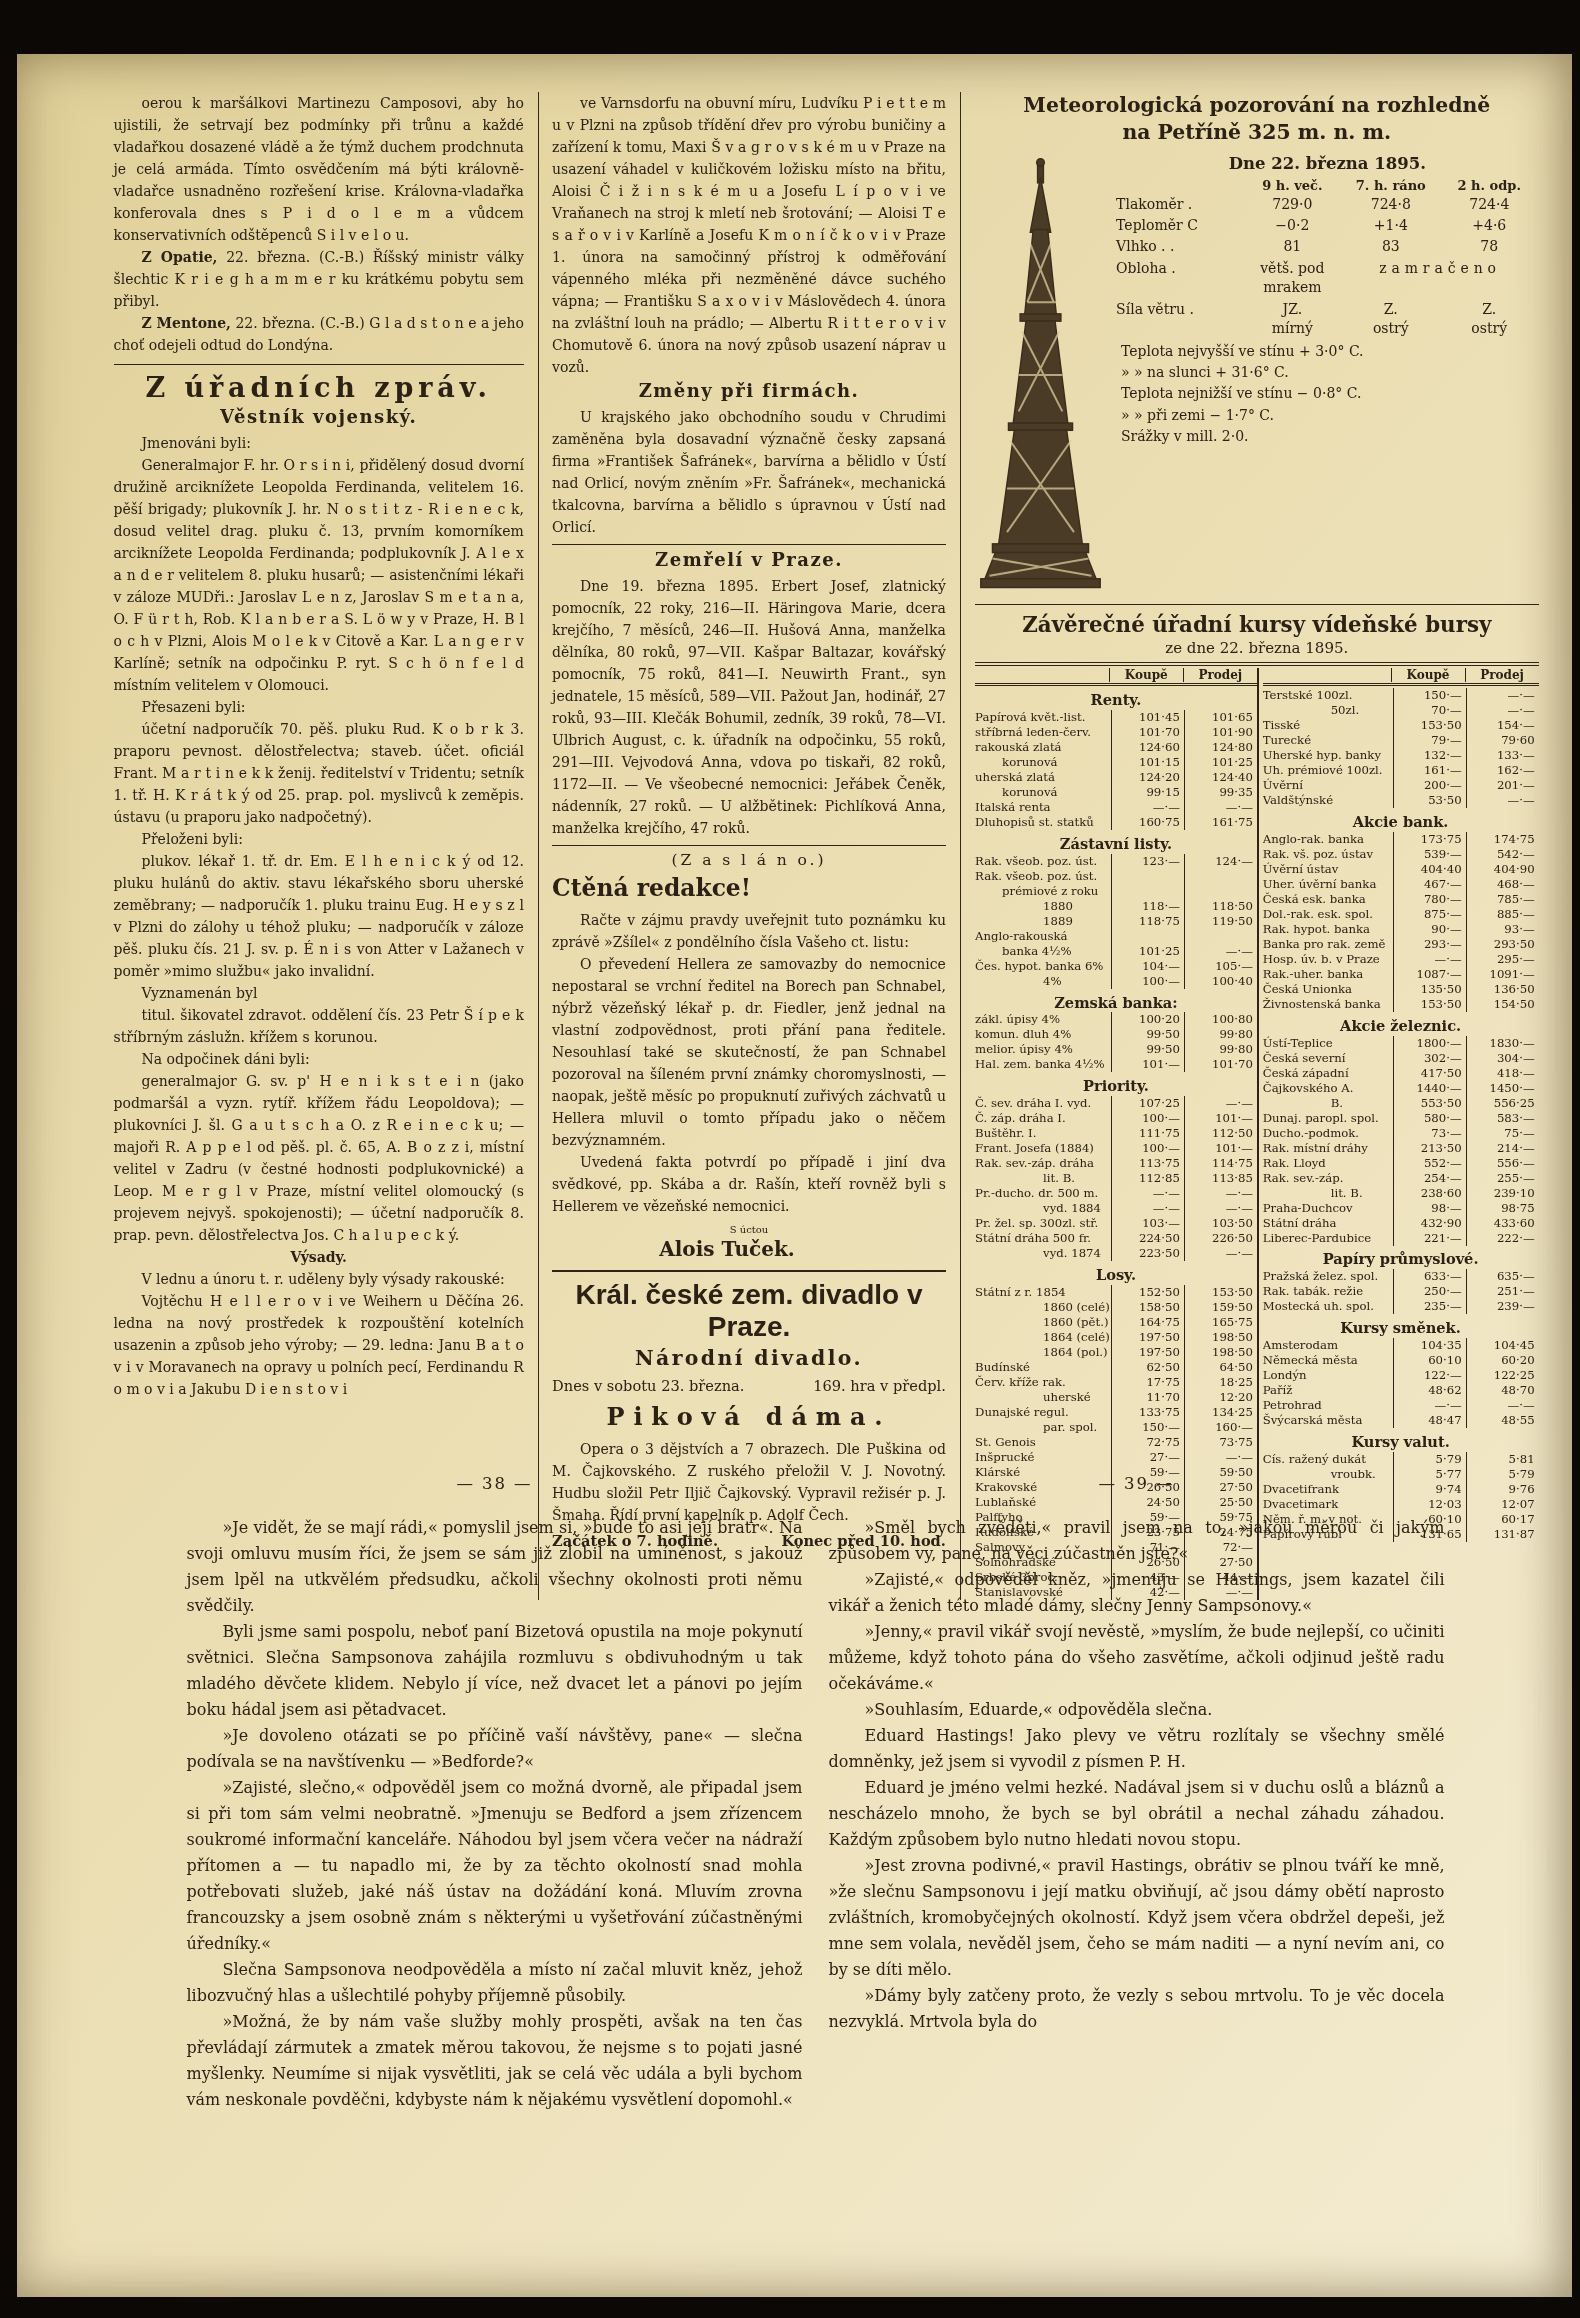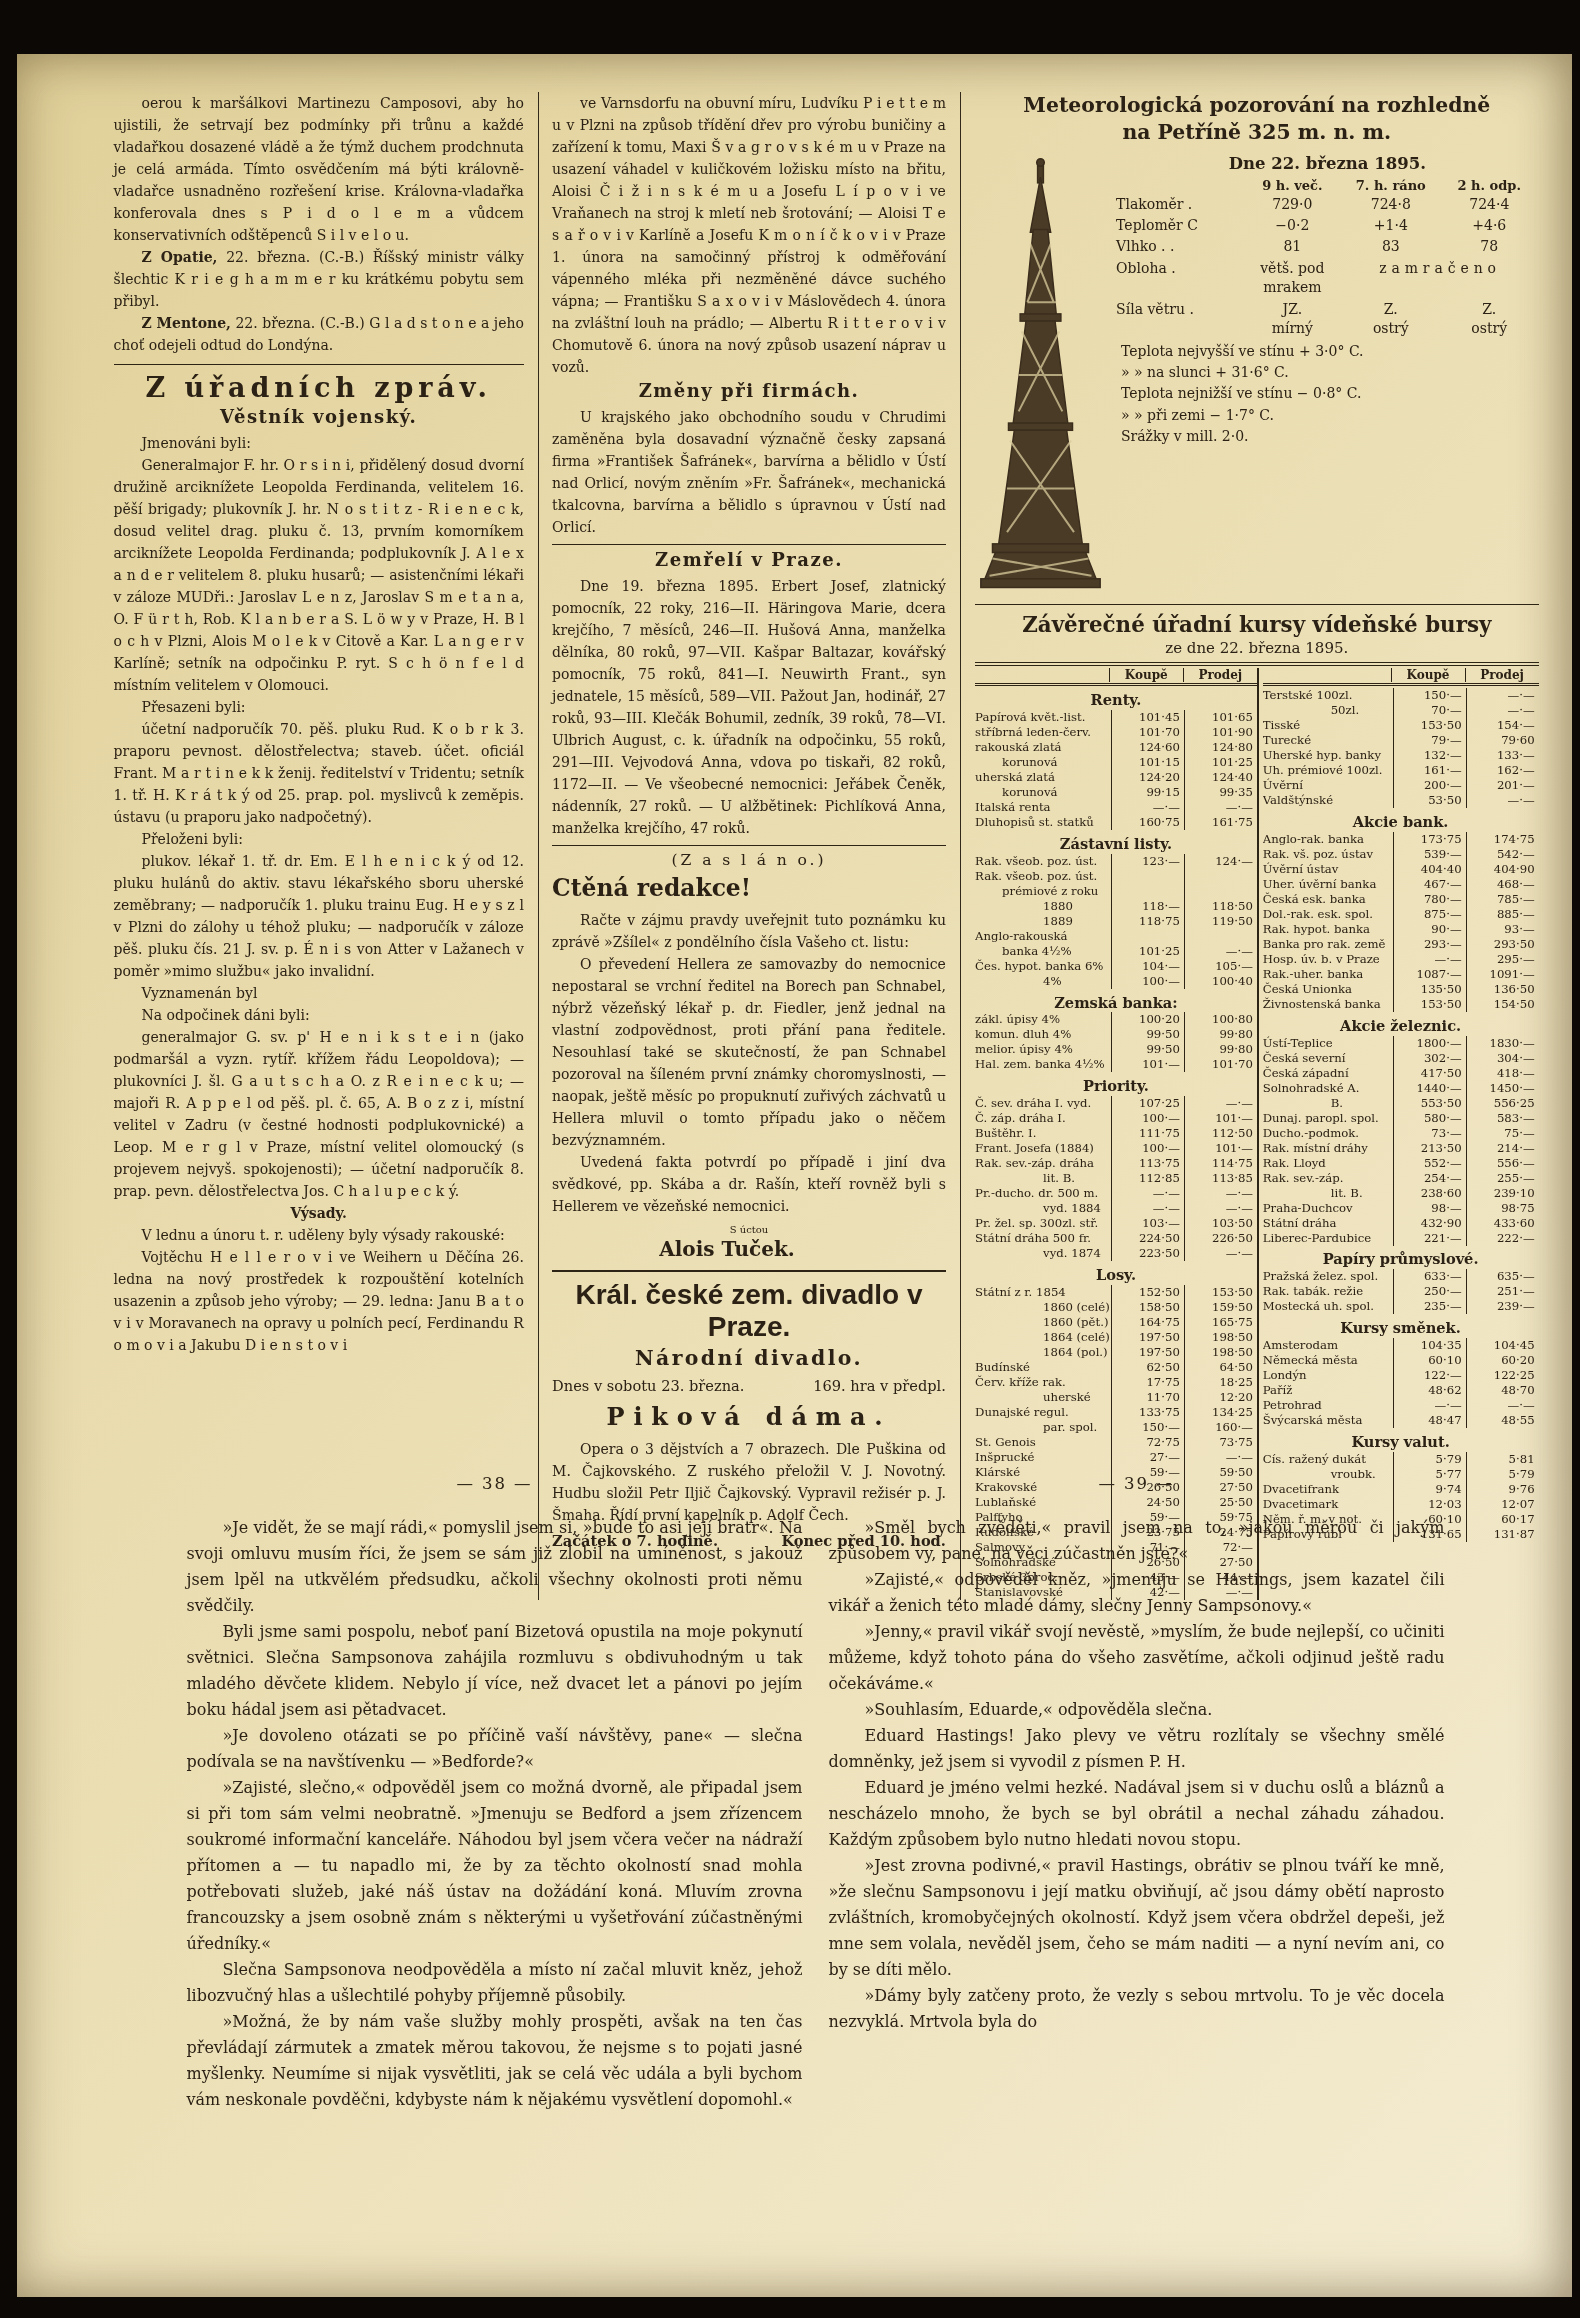--- a/index.html
+++ b/index.html
@@ -93,20 +93,21 @@
         <div class="sec-sub">Věstník vojenský.</div>
         <div>
 
         <p>Jmenováni byli:</p>
             <p>Generalmajor F. hr. O r s i n i, přidělený dosud dvorní družině arciknížete Leopolda Ferdinanda, velitelem 16. pěší brigady; plukovník J. hr. N o s t i t z - R i e n e c k, dosud velitel drag. pluku č. 13, prvním komorníkem arciknížete Leopolda Ferdinanda; podplukovník J. A l e x a n d e r velitelem 8. pluku husarů; — asistenčními lékaři v záloze MUDři.: Jaroslav L e n z, Jaroslav S m e t a n a, O. F ü r t h, Rob. K l a n b e r a S. L ö w y v Praze, H. B l o c h v Plzni, Alois M o l e k v Citově a Kar. L a n g e r v Karlíně; setník na odpočinku P. ryt. S c h ö n f e l d místním velitelem v Olomouci.</p>
             <p>Přesazeni byli:</p>
             <p>účetní nadporučík 70. pěš. pluku Rud. K o b r k 3. praporu pevnost. dělostřelectva; staveb. účet. oficiál Frant. M a r t i n e k k ženij. ředitelství v Tridentu; setník 1. tř. H. K r á t k ý od 25. prap. pol. myslivců k zeměpis. ústavu (u praporu jako nadpočetný).</p>
             <p>Přeloženi byli:</p>
             <p>plukov. lékař 1. tř. dr. Em. E l h e n i c k ý od 12. pluku hulánů do aktiv. stavu lékařského sboru uherské zeměbrany; — nadporučík 1. pluku trainu Eug. H e y s z l v Plzni do zálohy u téhož pluku; — nadporučík v záloze pěš. pluku čís. 21 J. sv. p. É n i s von Atter v Lažanech v poměr »mimo službu« jako invalidní.</p>
             <p>Vyznamenán byl</p>
+            <p>titul. šikovatel zdravot. oddělení čís. 23 Petr Š í p e k stříbrným záslužn. křížem s korunou.</p>
             <p>Na odpočinek dáni byli:</p>
             <p>generalmajor G. sv. p' H e n i k s t e i n (jako podmaršál a vyzn. rytíř. křížem řádu Leopoldova); — plukovníci J. šl. G a u t s c h a O. z R e i n e c k u; — majoři R. A p p e l od pěš. pl. č. 65, A. B o z z i, místní velitel v Zadru (v čestné hodnosti podplukovnické) a Leop. M e r g l v Praze, místní velitel olomoucký (s projevem nejvyš. spokojenosti); — účetní nadporučík 8. prap. pevn. dělostřelectva Jos. C h a l u p e c k ý.</p>
             <p class="p-center-bold">Výsady.</p>
             <p>V lednu a únoru t. r. uděleny byly výsady rakouské:</p>
             <p>Vojtěchu H e l l e r o v i ve Weihern u Děčína 26. ledna na nový prostředek k rozpouštění kotelních usazenin a způsob jeho výroby; — 29. ledna: Janu B a t o v i v Moravanech na opravy u polních pecí, Ferdinandu R o m o v i a Jakubu D i e n s t o v i</p>
           </div>
       </div>
 
       <div class="col c2">
         <p class="noind">ve Varnsdorfu na obuvní míru, Ludvíku P i e t t e m u v Plzni na způsob třídění dřev pro výrobu buničiny a zařízení k tomu, Maxi Š v a g r o v s k é m u v Praze na usazení váhadel v kuličkovém ložisku místo na břitu, Aloisi Č i ž i n s k é m u a Josefu L í p o v i ve Vraňanech na stroj k mletí neb šrotování; — Aloisi T e s a ř o v i v Karlíně a Josefu K m o n í č k o v i v Praze 1. února na samočinný přístroj k odměřování vápenného mléka při nezměněné dávce suchého vápna; — Františku S a x o v i v Máslovědech 4. února na zvláštní louh na prádlo; — Albertu R i t t e r o v i v Chomutově 6. února na nový způsob usazení náprav u vozů.</p>
@@ -665,21 +666,21 @@
                         <span class="blabel">Česká severní</span>
                         <span class="bval">302·—</span>
                         <span class="bval">304·—</span>
                       </div>
                     <div class="brow">
                         <span class="blabel">Česká západní</span>
                         <span class="bval">417·50</span>
                         <span class="bval">418·—</span>
                       </div>
                     <div class="brow">
-                        <span class="blabel">Solnohradské A.</span>
+                        <span class="blabel">Čajkovského A.</span>
                         <span class="bval">1440·—</span>
                         <span class="bval">1450·—</span>
                       </div>
                     <div class="brow">
                         <span class="blabel" data-cls="ind2">B.</span>
                         <span class="bval">553·50</span>
                         <span class="bval">556·25</span>
                       </div>
                     <div class="brow">
                         <span class="blabel">Dunaj. paropl. spol.</span>

